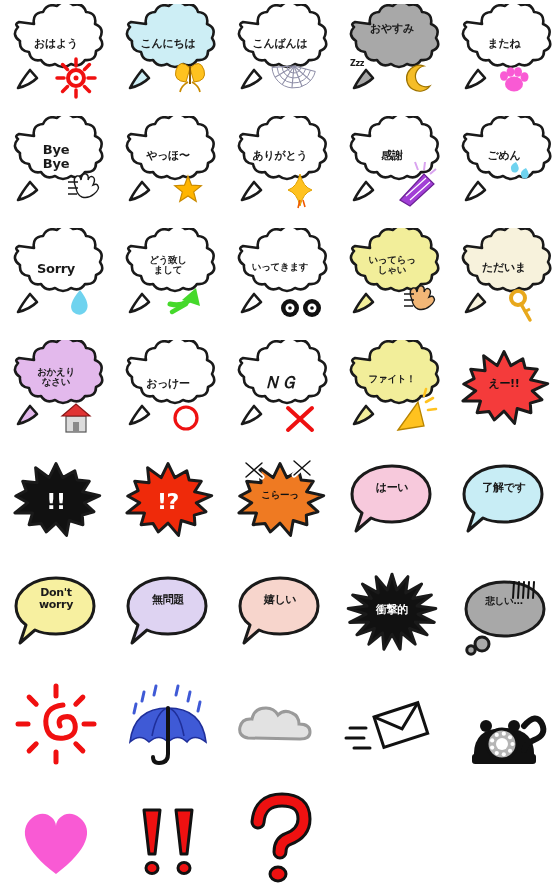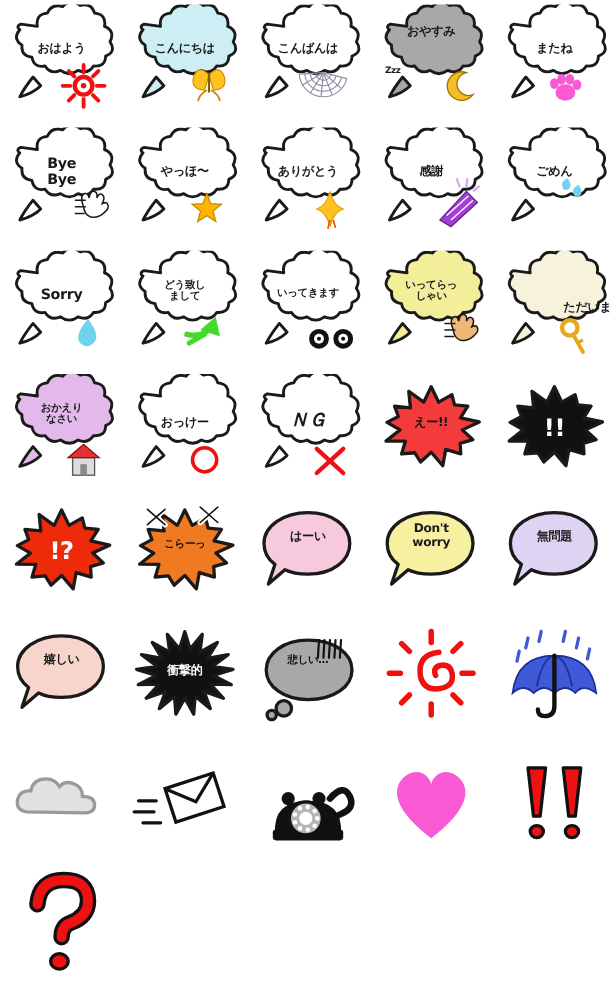--- a/index.html
+++ b/index.html
@@ -267,21 +267,21 @@
       <div class="art">
         <svg viewBox="0 0 104 104">
           <path d="M30,20 q-2,-11 9,-12 q4,-9 14,-6 q7,-8 16,-1 q10,-3 13,7 q11,1 9,12 q10,4 5,14 q6,9 -4,13 q0,10 -11,9 q-5,8 -14,4 q-8,6 -16,0 q-9,4 -14,-4 q-10,2 -12,-8 q-10,-1 -9,-11 q-9,-6 -2,-14 q-4,-3 1,-5 z" fill="#f7f2dc" stroke="#1a1a1a" stroke-width="2.6" stroke-linejoin="round"></path>
           <path d="M26,66 q-8,10 -12,18 q12,-3 19,-10 z" fill="#f7f2dc" stroke="#1a1a1a" stroke-width="2.6" stroke-linejoin="round"></path>
           <g>
             <circle cx="66" cy="70" r="7" fill="none" stroke="#e8a81c" stroke-width="4"></circle>
             <line x1="69" y1="76" x2="78" y2="92" stroke="#e8a81c" stroke-width="3.5" stroke-linecap="round"></line>
             <line x1="72" y1="84" x2="78" y2="81" stroke="#e8a81c" stroke-width="3"></line>
           </g>
         </svg>
-        <div class="lbl jp" style="top: 46px; text-align: right;">ただいま</div>
+        <div class="lbl jp" style="top: 34px;">ただいま</div>
       </div>
     </div>
     <div class="cell">
       <div class="art">
         <svg viewBox="0 0 104 104">
           <path d="M30,20 q-2,-11 9,-12 q4,-9 14,-6 q7,-8 16,-1 q10,-3 13,7 q11,1 9,12 q10,4 5,14 q6,9 -4,13 q0,10 -11,9 q-5,8 -14,4 q-8,6 -16,0 q-9,4 -14,-4 q-10,2 -12,-8 q-10,-1 -9,-11 q-9,-6 -2,-14 q-4,-3 1,-5 z" fill="#e3b9ec" stroke="#1a1a1a" stroke-width="2.6" stroke-linejoin="round"></path>
           <path d="M26,66 q-8,10 -12,18 q12,-3 19,-10 z" fill="#e3b9ec" stroke="#1a1a1a" stroke-width="2.6" stroke-linejoin="round"></path>
           <g>
             <rect x="62" y="76" width="20" height="16" fill="#dcdcdc" stroke="#555" stroke-width="1.2"></rect>
             <polygon points="58,76 72,64 86,76" fill="#e03434" stroke="#8a1414" stroke-width="1.2"></polygon>
@@ -308,20 +308,33 @@
       <div class="art">
         <svg viewBox="0 0 104 104">
           <path d="M30,20 q-2,-11 9,-12 q4,-9 14,-6 q7,-8 16,-1 q10,-3 13,7 q11,1 9,12 q10,4 5,14 q6,9 -4,13 q0,10 -11,9 q-5,8 -14,4 q-8,6 -16,0 q-9,4 -14,-4 q-10,2 -12,-8 q-10,-1 -9,-11 q-9,-6 -2,-14 q-4,-3 1,-5 z" fill="#ffffff" stroke="#1a1a1a" stroke-width="2.6" stroke-linejoin="round"></path>
           <path d="M26,66 q-8,10 -12,18 q12,-3 19,-10 z" fill="#ffffff" stroke="#1a1a1a" stroke-width="2.6" stroke-linejoin="round"></path>
           <g>
             <line x1="60" y1="68" x2="84" y2="90" stroke="#ee1111" stroke-width="4" stroke-linecap="round"></line>
             <line x1="84" y1="68" x2="60" y2="90" stroke="#ee1111" stroke-width="4" stroke-linecap="round"></line>
           </g>
         </svg>
         <div class="lbl big" style="top: 34px;">ＮＧ</div>
+      </div>
+    </div>
+    <div class="cell">
+      <div class="art">
+        <svg viewBox="0 0 104 104">
+          <path d="M30,20 q-2,-11 9,-12 q4,-9 14,-6 q7,-8 16,-1 q10,-3 13,7 q11,1 9,12 q10,4 5,14 q6,9 -4,13 q0,10 -11,9 q-5,8 -14,4 q-8,6 -16,0 q-9,4 -14,-4 q-10,2 -12,-8 q-10,-1 -9,-11 q-9,-6 -2,-14 q-4,-3 1,-5 z" fill="#f2ee9a" stroke="#1a1a1a" stroke-width="2.6" stroke-linejoin="round"></path>
+          <path d="M26,66 q-8,10 -12,18 q12,-3 19,-10 z" fill="#f2ee9a" stroke="#1a1a1a" stroke-width="2.6" stroke-linejoin="round"></path>
+          <g>
+            <polygon points="58,90 78,62 84,86" fill="#ffc21f" stroke="#b88400" stroke-width="1.3"></polygon>
+            <path d="M86,62 l7,-4 M88,70 l8,-1 M84,56 l2,-7" stroke="#ffc21f" stroke-width="2.6" stroke-linecap="round"></path>
+          </g>
+        </svg>
+        <div class="lbl jp-sm" style="top: 34px;">ファイト！</div>
       </div>
     </div>
     <div class="cell">
       <div class="art">
         <svg viewBox="0 0 104 104">
           <path d="M52.0,11.6L58.8,25.6L70.8,18.8L73.2,28.1L85.3,29.3L78.6,39.8L95.7,43.6L80.3,50.8L89.9,59.7L78.3,63.1L78.9,72.7L65.2,68.5L62.5,83.4L52.0,71.1L42.3,80.0L37.1,71.6L25.1,72.7L28.5,61.1L10.9,60.9L23.7,50.8L11.8,44.0L22.1,38.6L18.7,29.3L33.1,30.7L31.6,15.7L45.2,25.6Z" fill="#f43b3b" stroke="#1a1a1a" stroke-width="3" stroke-linejoin="round"></path>
         </svg>
         <div class="lbl jp" style="color: rgb(17, 17, 17); top: 38px;">えー!!</div>
       </div>
     </div>
@@ -354,20 +367,28 @@
         </svg>
         <div class="lbl jp-sm" style="color: rgb(17, 17, 17); top: 38px;">こらーっ</div>
       </div>
     </div>
     <div class="cell">
       <div class="art">
         <svg viewBox="0 0 104 104">
           <path d="M52,14 C74,14 90,26 90,42 C90,58 74,70 52,70 C44,70 37,69 31,66 L16,79 L22,61 C15,56 12,49 12,42 C12,26 30,14 52,14 Z" fill="#f7c9dc" stroke="#1a1a1a" stroke-width="3" stroke-linejoin="round"></path>
         </svg>
         <div class="lbl jp" style="top: 30px;">はーい</div>
+      </div>
+    </div>
+    <div class="cell">
+      <div class="art">
+        <svg viewBox="0 0 104 104">
+          <path d="M52,14 C74,14 90,26 90,42 C90,58 74,70 52,70 C44,70 37,69 31,66 L16,79 L22,61 C15,56 12,49 12,42 C12,26 30,14 52,14 Z" fill="#c8edf5" stroke="#1a1a1a" stroke-width="3" stroke-linejoin="round"></path>
+        </svg>
+        <div class="lbl jp" style="top: 30px;">了解です</div>
       </div>
     </div>
     <div class="cell">
       <div class="art">
         <svg viewBox="0 0 104 104">
           <path d="M52,14 C74,14 90,26 90,42 C90,58 74,70 52,70 C44,70 37,69 31,66 L16,79 L22,61 C15,56 12,49 12,42 C12,26 30,14 52,14 Z" fill="#f7f0a0" stroke="#1a1a1a" stroke-width="3" stroke-linejoin="round"></path>
         </svg>
         <div class="lbl en-sm" style="top: 23px;">Don't
 worry</div>
       </div>

